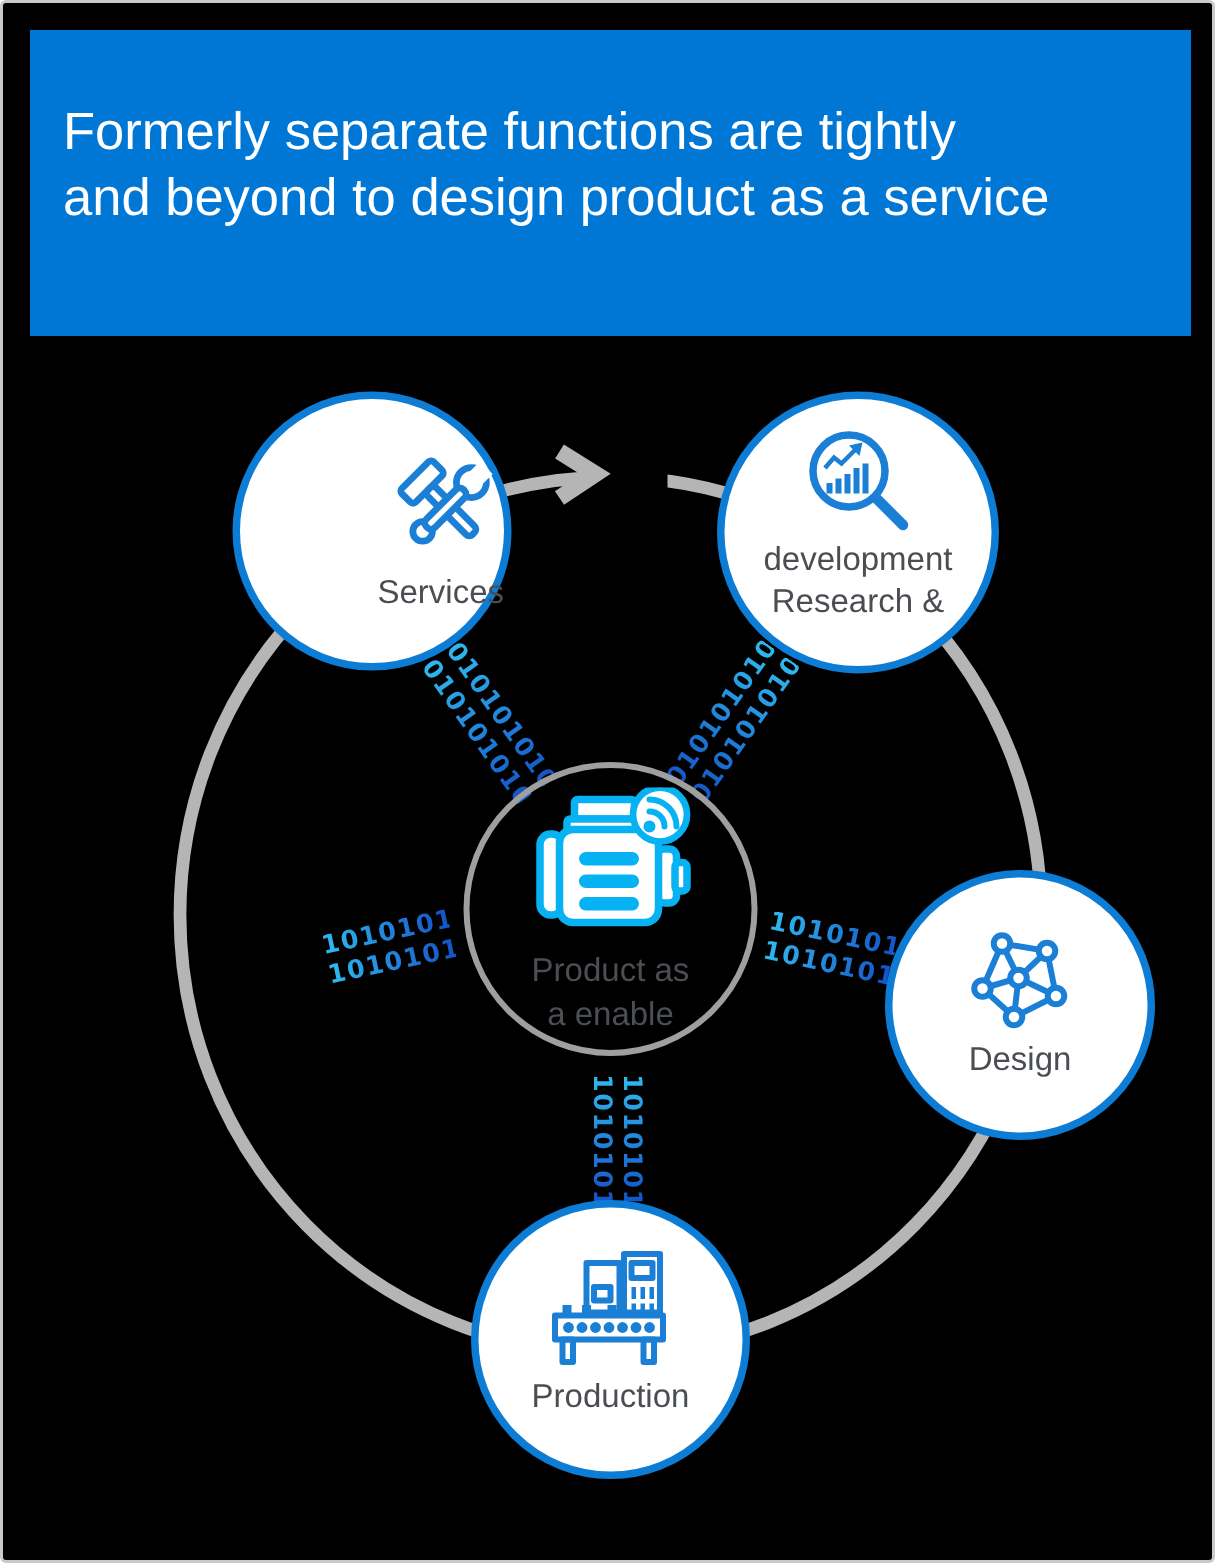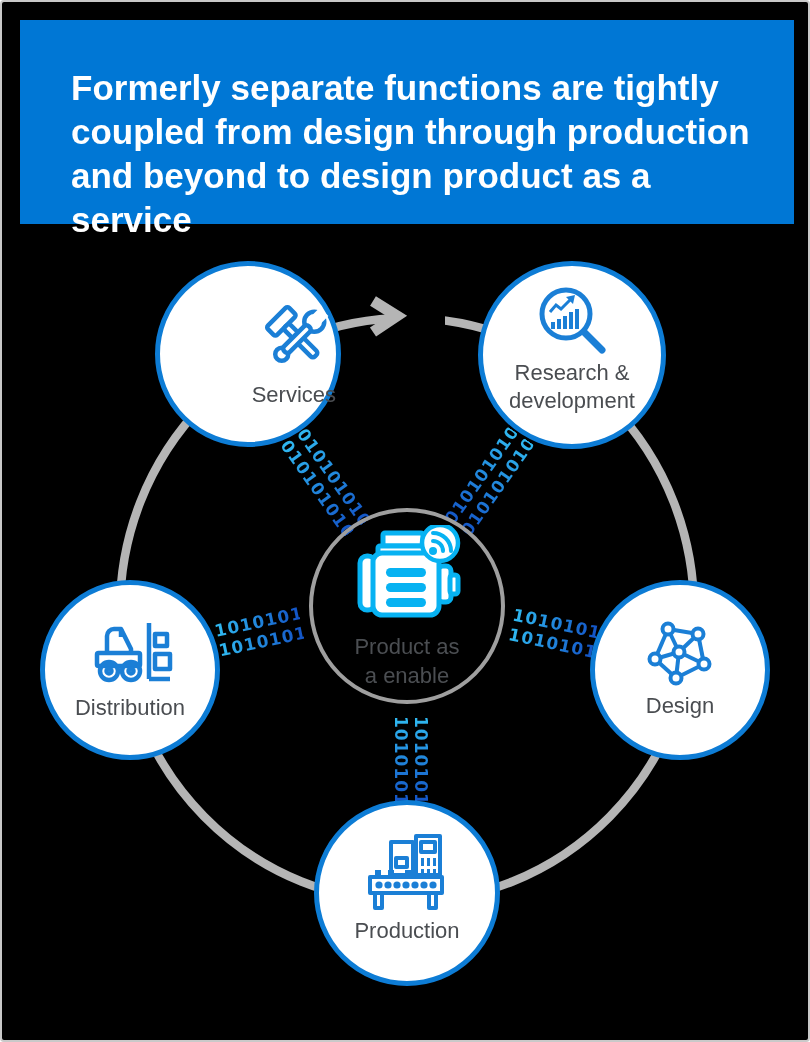--- a/index.html
+++ b/index.html
@@ -7,22 +7,22 @@
     position:relative;width:806px;height:1038px;
     background:#000;border:2px solid #c9c9c9;border-radius:4px;
     overflow:hidden;font-family:"Liberation Sans",sans-serif;
   }
   
   .banner{
     position:absolute;left:18px;top:18px;width:774px;height:204px;
     background:#0077d5;box-sizing:border-box;padding:46px 20px 0 22px;
   }
   .banner .line{
-    display:block;color:#ffffff;font-weight:bold;
-    font-size:35px;line-height:44px;letter-spacing:0;margin-left:29px;
+    display:block;color:#ffffff;font-weight:normal;
+    font-size:35px;line-height:44px;letter-spacing:0;
   }
   
   .ring-svg{position:absolute;left:0;top:0;}
   
   .binary{
     position:absolute;text-align:center;
     font-family:"DejaVu Sans",sans-serif;font-weight:bold;
     font-size:17px;line-height:20px;letter-spacing:1px;
     color:#1f8cdb;
   }
@@ -59,21 +59,20 @@
   .n-center .label{color:#4b4e52;line-height:29px;}
   .icon-gap{margin-top:5px;}
 </style>
 </head>
 <body>
 
 <div class="frame">
 
   <div class="banner">
     <span class="line">Formerly separate functions are tightly</span>
-    <span class="line">coupled from design through production</span>
     <span class="line">and beyond to design product as a service</span>
   </div>
 
   <svg class="ring-svg" width="810" height="1042" viewBox="0 0 810 1042">
     <ellipse cx="405" cy="608" rx="287" ry="292" fill="none" stroke="#b5b5b5" stroke-width="8.5"></ellipse>
     <rect x="391" y="291" width="52" height="52" fill="#000000"></rect>
     <polyline points="371,299 395,314 371,330" fill="none" stroke="#b5b5b5" stroke-width="11"></polyline>
   </svg>
 
   <div class="binary g-cb spoke-tl">
@@ -125,43 +124,25 @@
         <rect x="15" y="37" width="4" height="7"></rect>
         <rect x="21" y="34" width="4" height="10"></rect>
         <rect x="27" y="31" width="4" height="13"></rect>
         <rect x="33" y="27" width="4" height="17"></rect>
         <rect x="39" y="24" width="4" height="20"></rect>
       </g>
       <polyline points="14,27 20,20 25,24 35,14" fill="none" stroke="#1b7fd6" stroke-width="3"></polyline>
       <polygon points="39,10 30,12 37,19" fill="#1b7fd6"></polygon>
     </svg>
     <div class="label" style="margin-top:2px">
+      <span style="display:block">development</span>
       <span style="display:block">Research &amp;</span>
-      <span style="display:block">development</span>
     </div>
   </div>
 
-  <div class="node n-distribution">
-    <svg width="90" height="72" viewBox="0 0 90 72">
-      <g stroke="#1b7fd6" stroke-width="4.5" fill="none" stroke-linejoin="round">
-        <path d="M22 40 V23 a7 7 0 0 1 7-7 h7 l10 20 v4"></path>
-        <line x1="36" y1="16" x2="36" y2="24"></line>
-        <rect x="12" y="40" width="43" height="13" rx="1.5"></rect>
-        <circle cx="24" cy="58" r="9"></circle>
-        <circle cx="46" cy="58" r="9"></circle>
-        <circle cx="24" cy="58" r="2.5"></circle>
-        <circle cx="46" cy="58" r="2.5"></circle>
-        <line x1="64" y1="10" x2="64" y2="66"></line>
-        <line x1="64" y1="66" x2="85" y2="66"></line>
-        <rect x="70" y="21" width="12" height="12"></rect>
-        <rect x="70" y="41" width="15" height="15"></rect>
-      </g>
-    </svg>
-    <div class="label" style="margin-top:9px">Distribution</div>
-  </div>
 
   <div class="node n-production">
     <svg width="78" height="80" viewBox="0 0 78 80">
       <g stroke="#1b7fd6" stroke-width="4" fill="none" stroke-linejoin="round">
         <rect x="23" y="9" width="22" height="33"></rect>
         <rect x="48" y="3" width="24" height="39"></rect>
         <rect x="28" y="25" width="11" height="9"></rect>
         <rect x="53" y="9" width="14" height="10"></rect>
         <rect x="2" y="44" width="72" height="16"></rect>
         <rect x="7" y="60" width="7" height="15"></rect>

